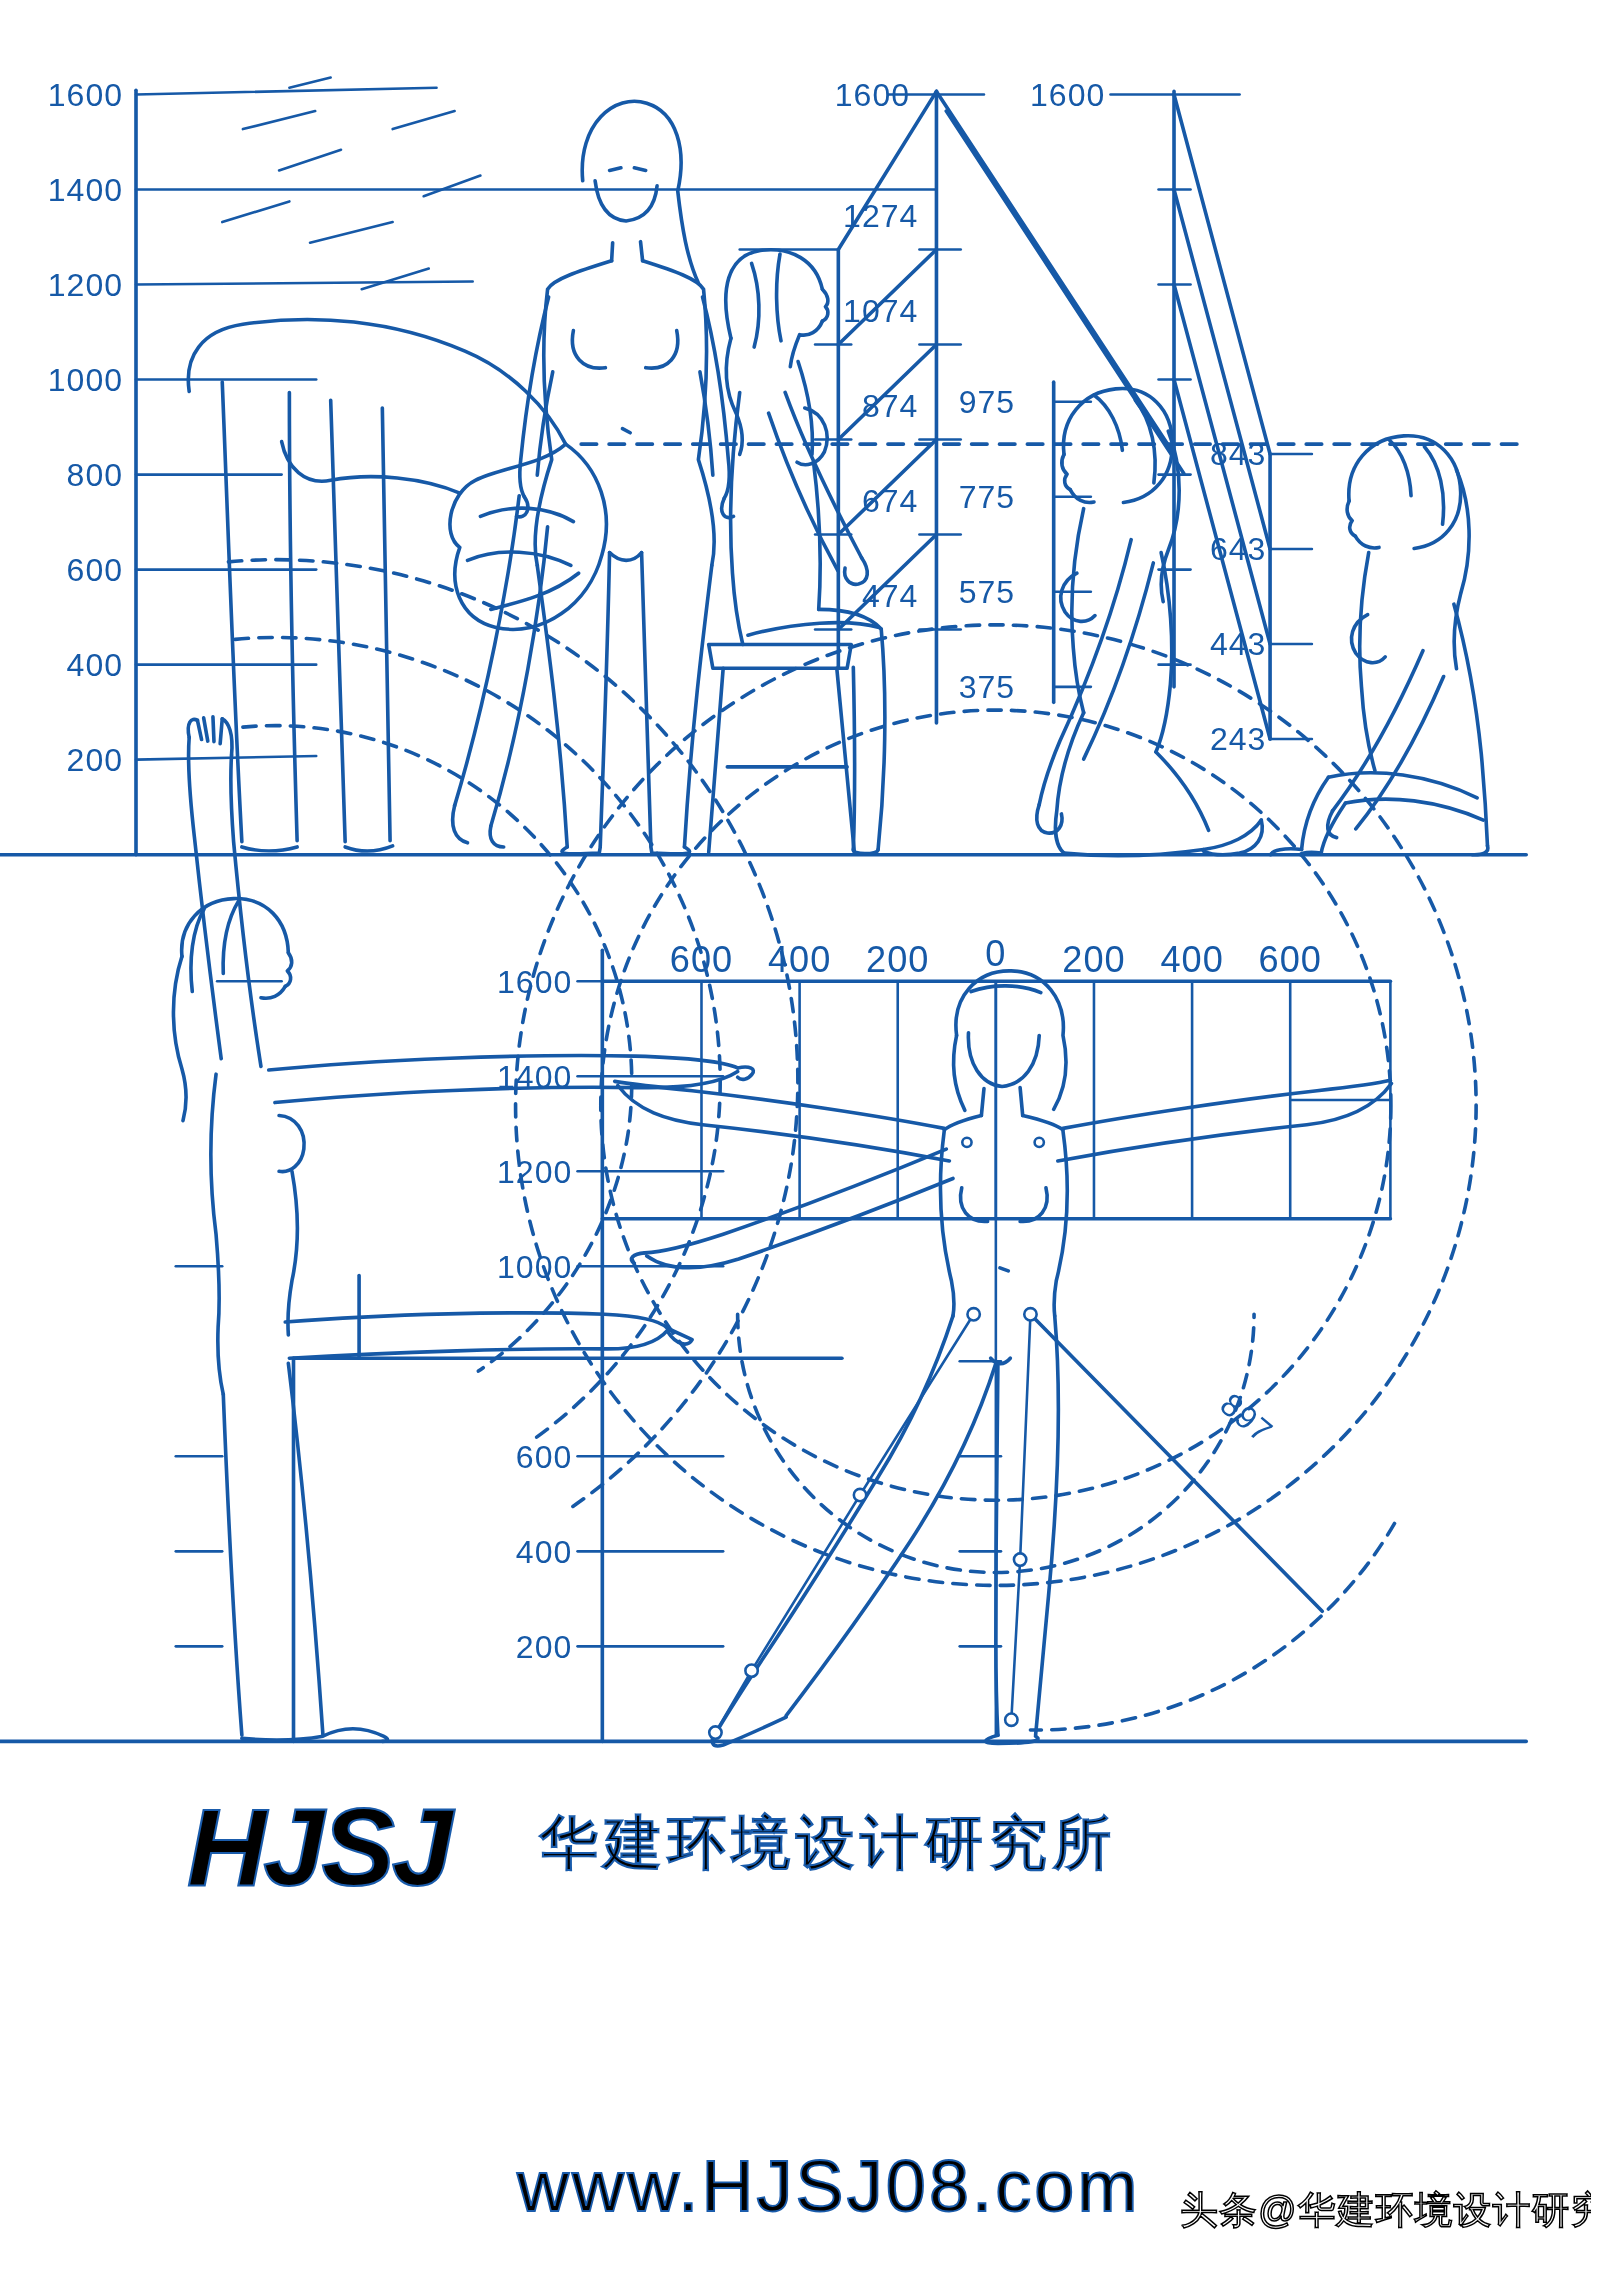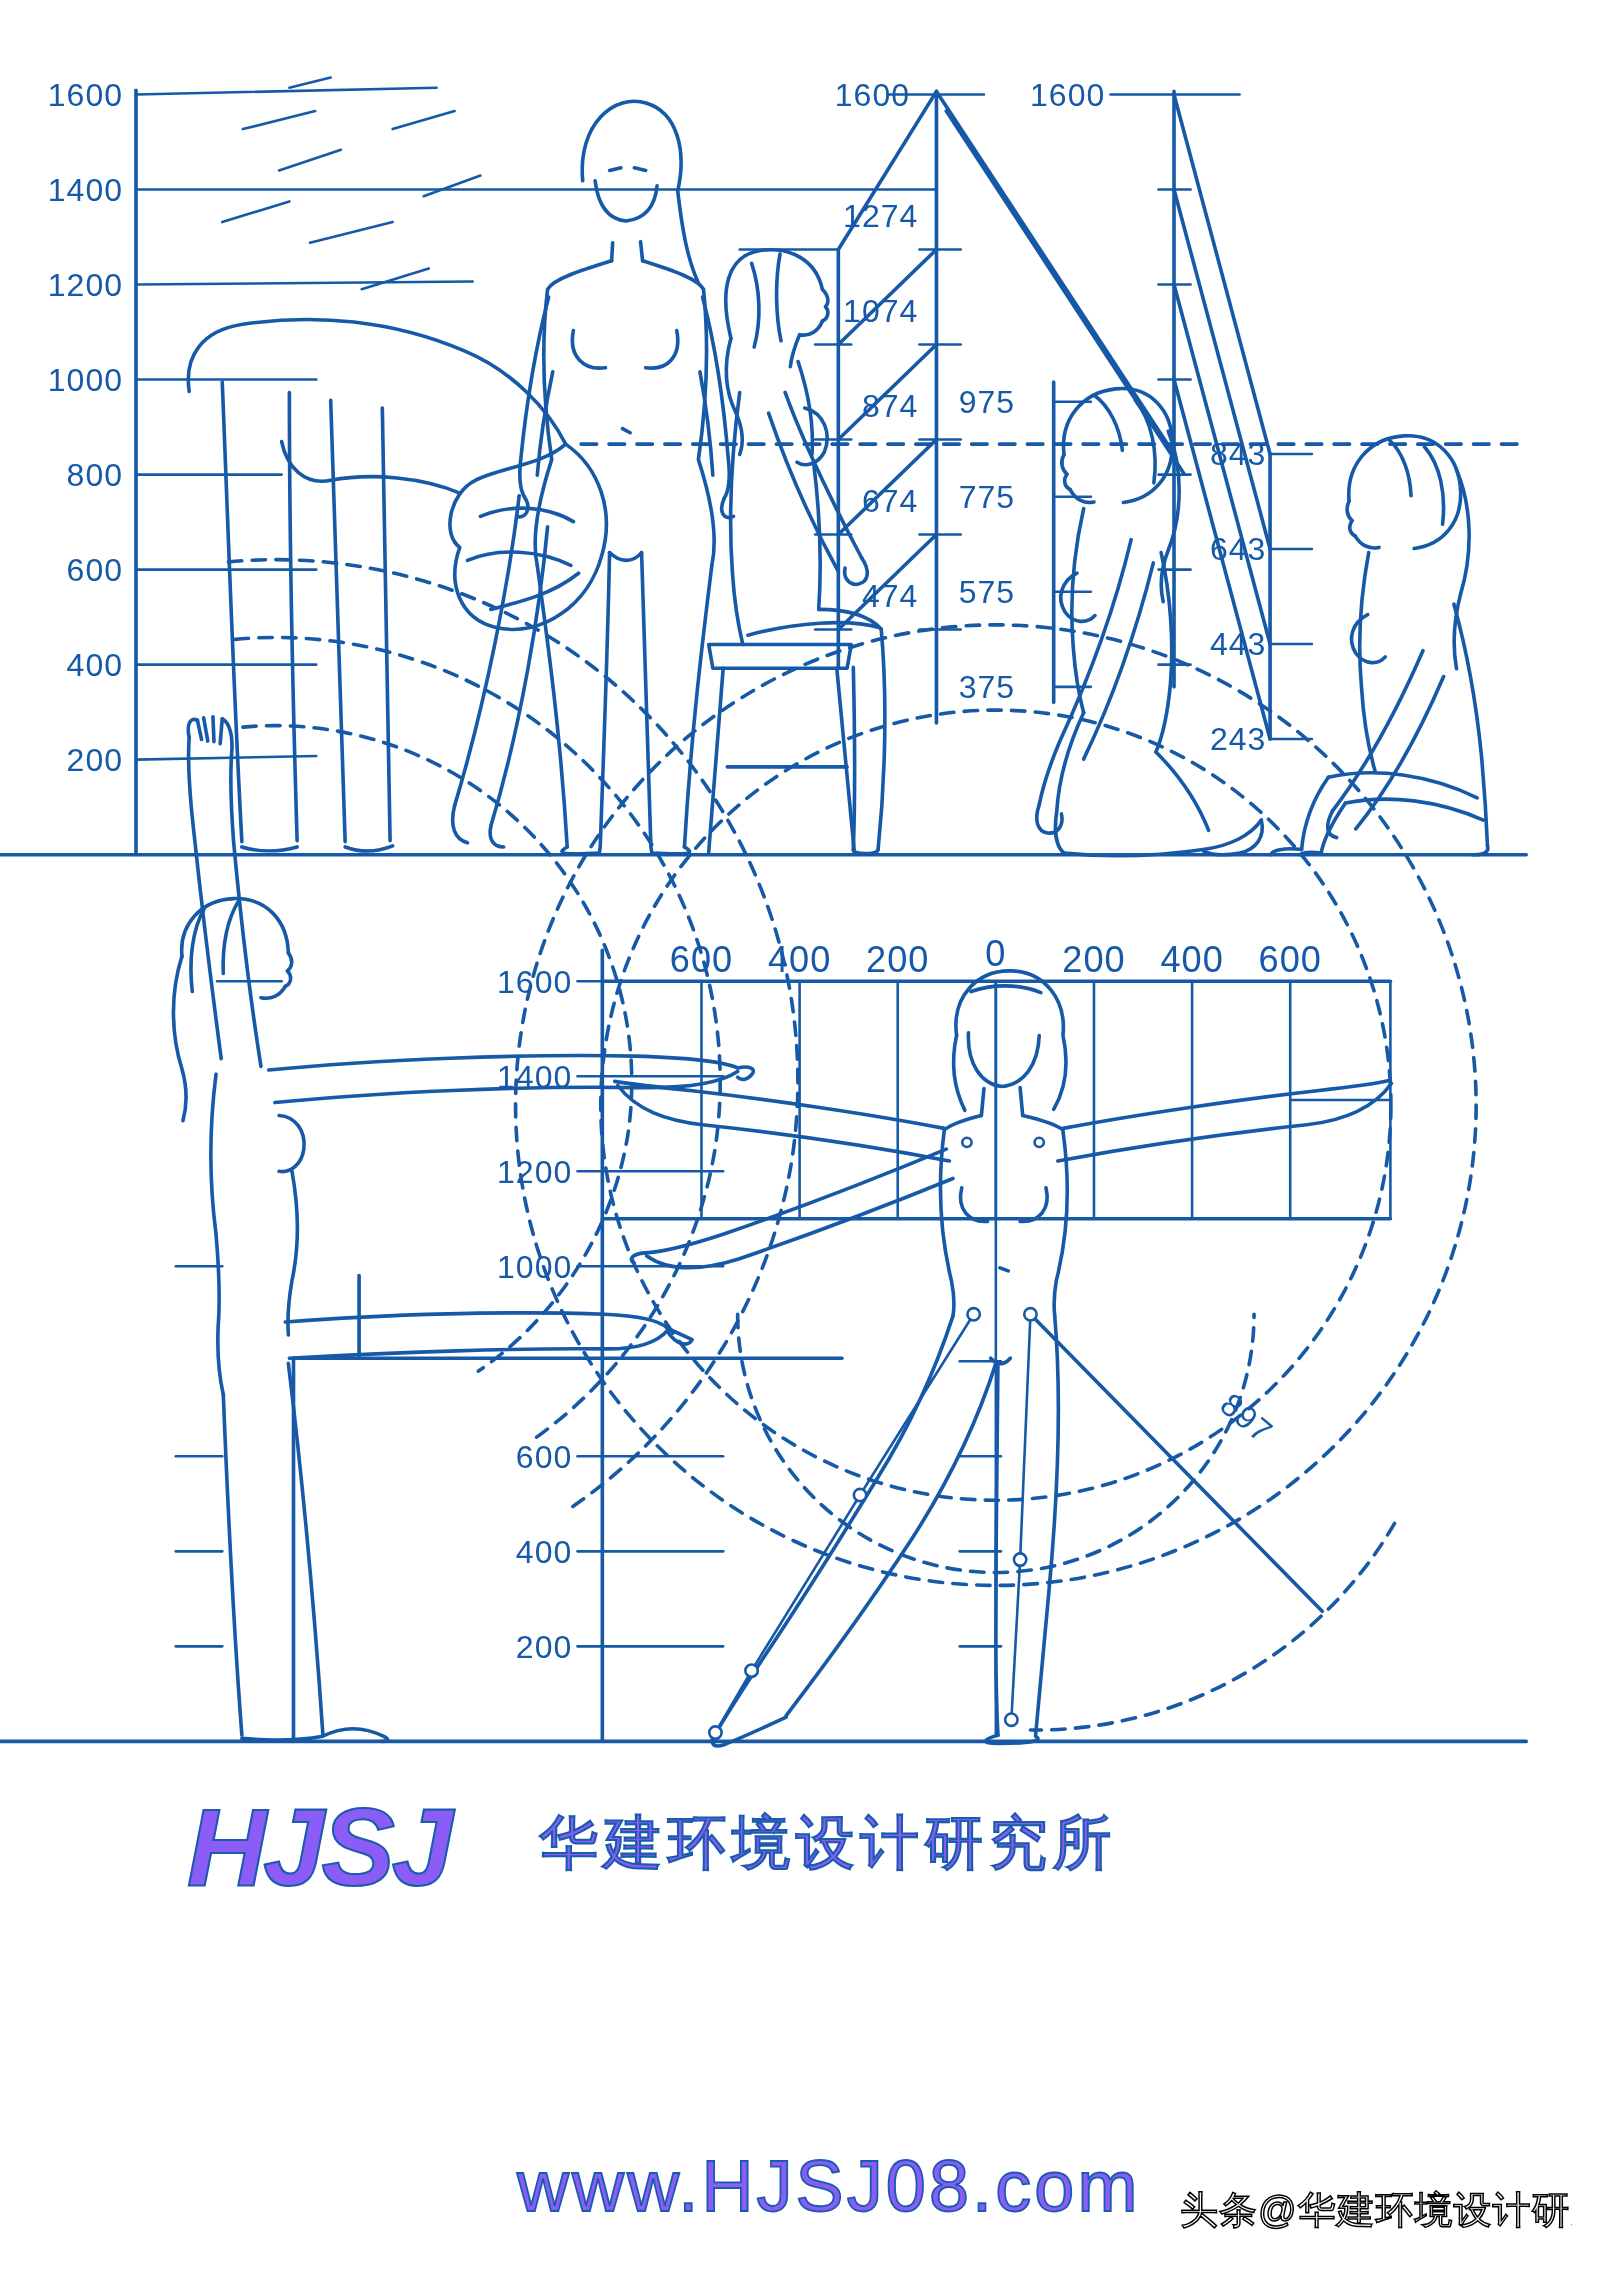--- a/index.html
+++ b/index.html
@@ -1,27 +1,27 @@
 <!DOCTYPE html>
 <html style="font-size:8.3px"><head>
 <meta charset="utf-8">
 <style>
   html,body{margin:0;padding:0;background:#ffffff;}
   #page{position:relative;width:1572px;height:2295px;background:#fff;overflow:hidden;
-        font-family:"Liberation Sans",sans-serif;}
+        font-family:"Liberation Sans",sans-serif;padding-left:19px;}
   svg{position:absolute;left:0;top:0;}
   .ln{fill:none;stroke:#1659A7;stroke-width:7;stroke-linecap:round;stroke-linejoin:round;}
   .thin{stroke-width:5;}
   .dash{stroke-dasharray:30 24;}
   .dash2{stroke-dasharray:26 20;}
   .lbl{fill:#1659A7;font-family:"Liberation Sans",sans-serif;font-size:62px;letter-spacing:2px;}
   .lblB{font-size:70px;}
   .joint{fill:#ffffff;stroke:#1659A7;stroke-width:5;}
   
-  .outl{color:#8b5cf6;-webkit-text-stroke:2.1px #1A5CAC;white-space:nowrap;position:absolute;}
+  .outl{color:#000000;-webkit-text-stroke:2.1px #1A5CAC;white-space:nowrap;position:absolute;}
   .f-logo{font-size:110px;font-style:italic;font-weight:bold;letter-spacing:-3.1px;}
   .f-org{font-size:59px;letter-spacing:5.2px;}
   .f-l2{font-size:79px;letter-spacing:14.5px;}
   .f-l3{font-size:76px;letter-spacing:6.2px;}
   .f-url{font-size:72px;letter-spacing:3.1px;-webkit-text-stroke:1.8px #1A5CAC;}
   .f-wm{position:absolute;color:#ffffff;-webkit-text-stroke:1.5px #000000;font-size:38px;
         letter-spacing:1px;white-space:nowrap;}
 </style>
 </head>
 <body>

